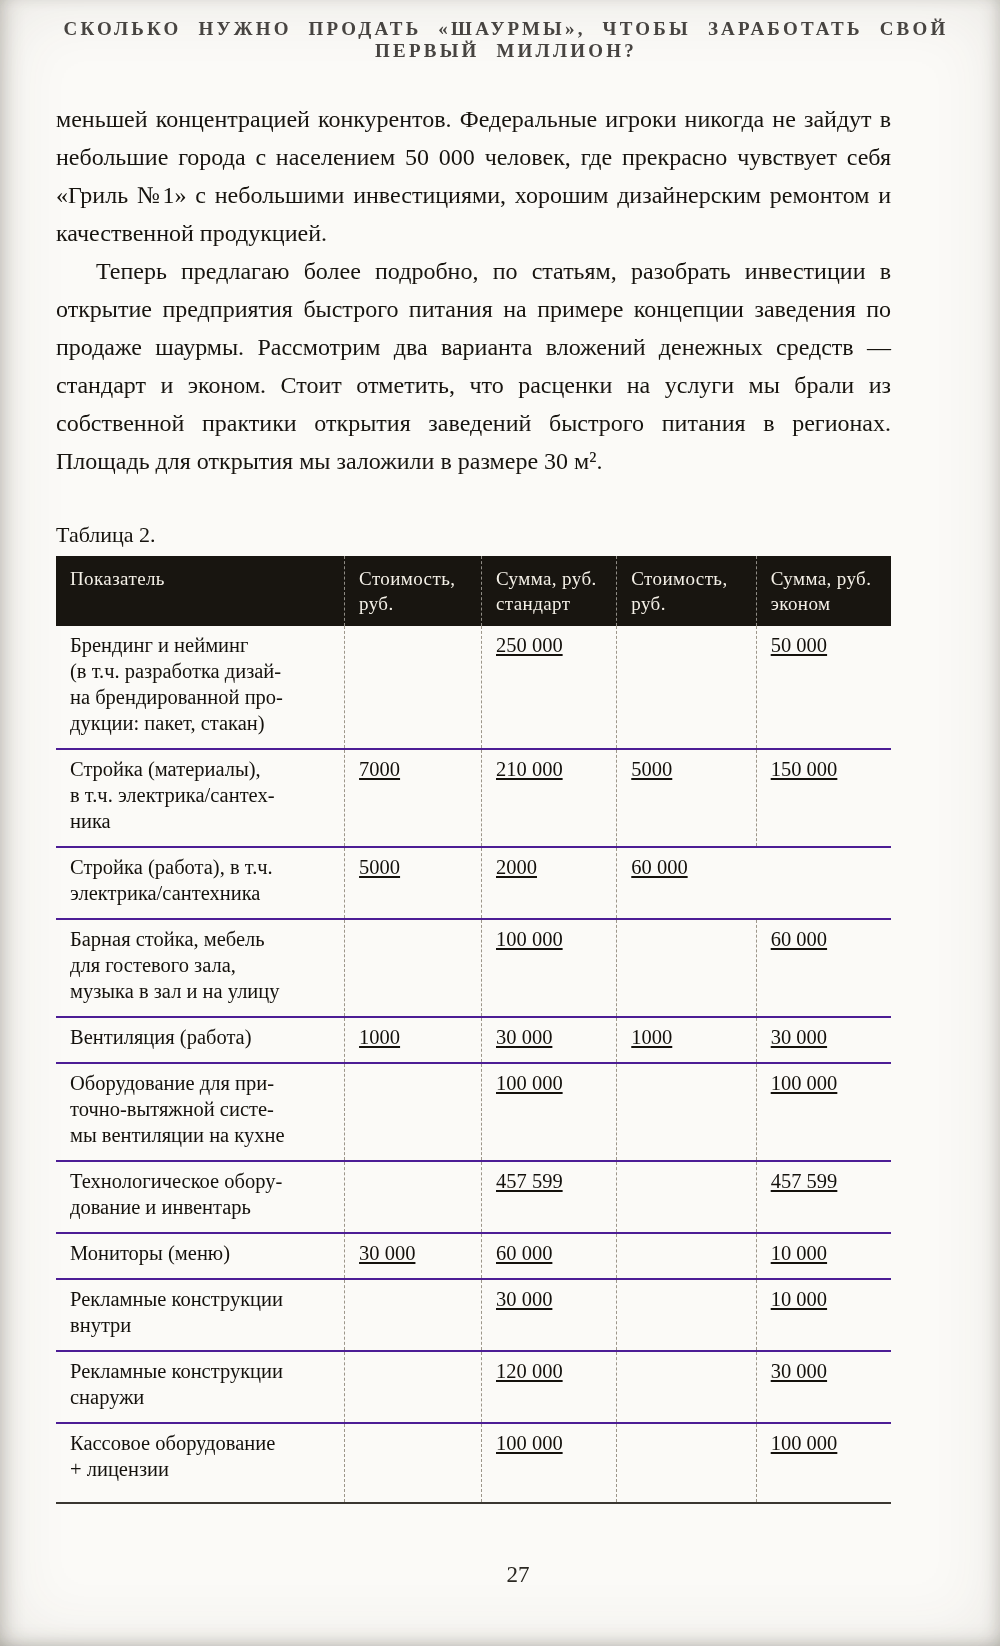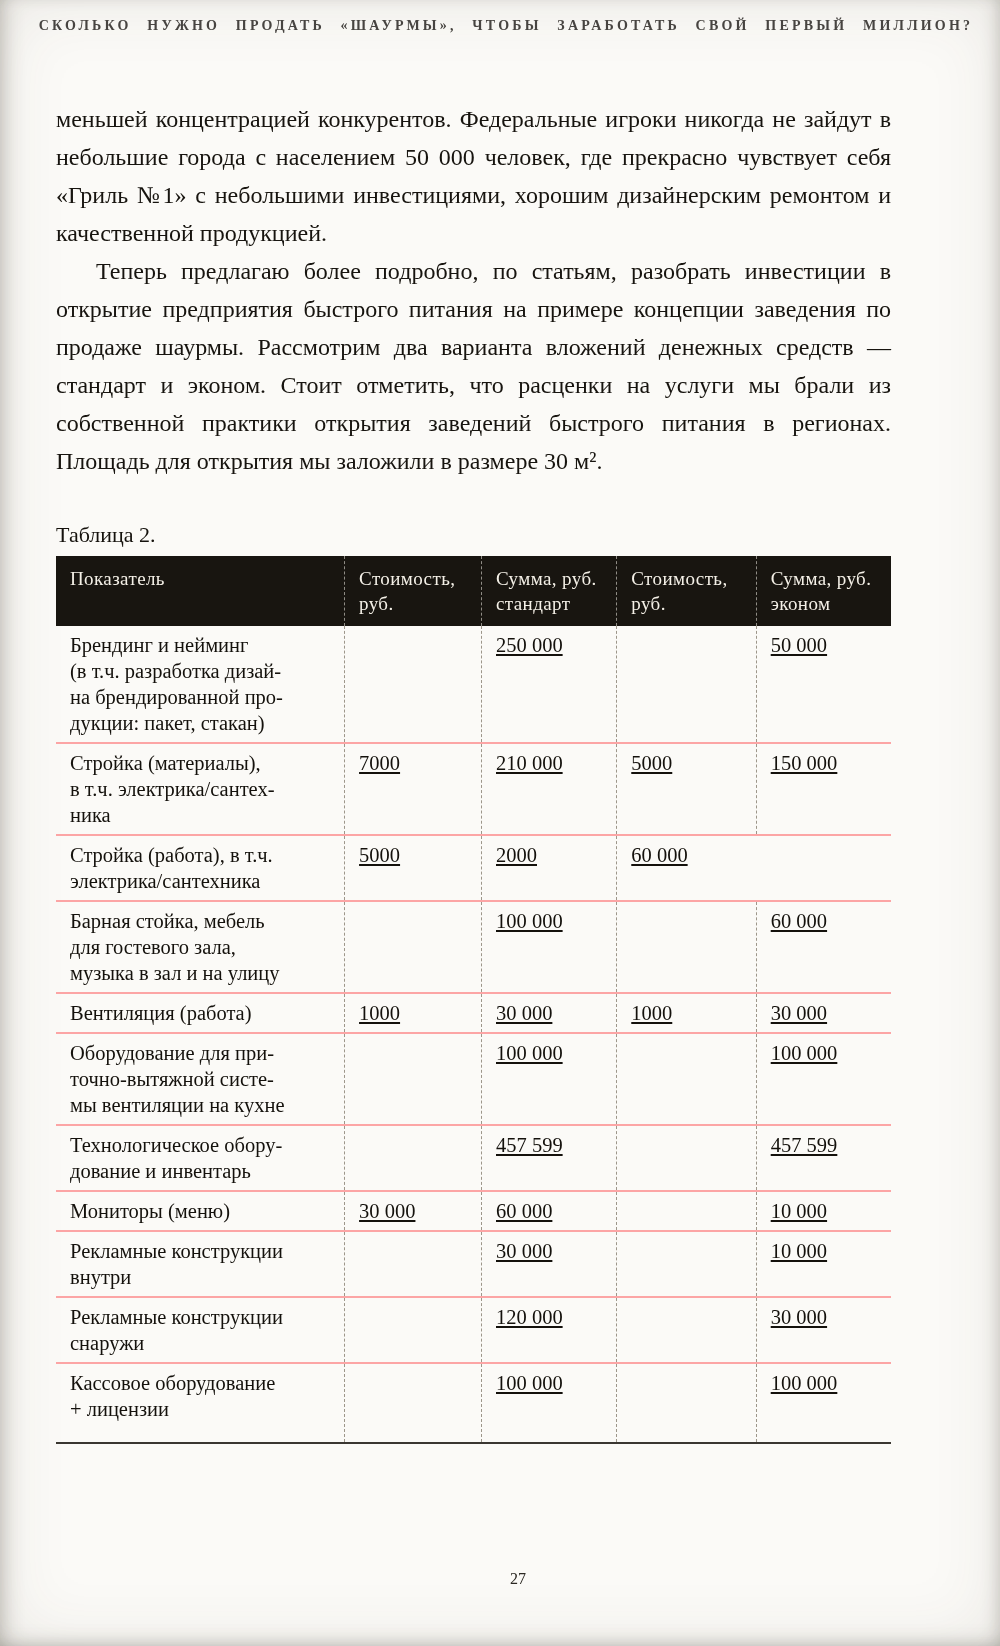--- a/index.html
+++ b/index.html
@@ -15,21 +15,21 @@
     overflow: hidden;
     box-shadow:
       inset 0 0 70px rgba(70, 62, 48, 0.10),
       inset 14px 0 22px -12px rgba(70, 62, 48, 0.30),
       inset -12px 0 18px -10px rgba(70, 62, 48, 0.22),
       inset 0 -14px 20px -12px rgba(70, 62, 48, 0.22);
   }
   .running-head {
     position: absolute; top: 18px; left: 12px; right: 0;
     text-align: center;
-    font-size: 14px; font-weight: bold;
+    font-size: 19px; font-weight: bold;
     letter-spacing: 3.2px; word-spacing: 9px;
     color: #474441;
   }
   .content {
     position: absolute; left: 56px; top: 100px; width: 835px;
   }
   .para {
     margin: 0;
     font-size: 24px; line-height: 38px;
     text-align: justify;
@@ -58,33 +58,33 @@
     white-space: pre-line;
     letter-spacing: 0.4px;
   }
   .t-header .h-cell + .h-cell {
     border-left: 1px dashed rgba(244, 240, 231, 0.55);
   }
   .t-row {
     display: grid;
     grid-template-columns: 34.5% 16.4% 16.2% 16.7% 16.2%;
   }
-  .t-row + .t-row { border-top: 2px solid #fca5a5; }
+  .t-row + .t-row { border-top: 2px solid #4c1d95; }
   .t-row .cell {
-    padding: 6px 8px 6px 14px;
+    padding: 6px 8px 12px 14px;
     font-size: 20.5px; line-height: 26px;
     color: #14110c;
     white-space: pre-line;
   }
   .t-row .cell + .cell { border-left: 1px dashed #9d968a; text-decoration: underline; }
   .t-row.last .cell { padding-bottom: 20px; }
   .page-number {
     position: absolute; bottom: 58px; left: 0; right: 0;
     text-align: center;
-    font-size: 16px; color: #2b2822; margin-left: 36px;
+    font-size: 23px; color: #2b2822; margin-left: 36px;
   }
 </style>
 </head>
 <body>
 
 <div class="page">
 
   <div class="running-head">СКОЛЬКО НУЖНО ПРОДАТЬ «ШАУРМЫ», ЧТОБЫ ЗАРАБОТАТЬ СВОЙ ПЕРВЫЙ МИЛЛИОН?</div>
 
   <div class="content">

